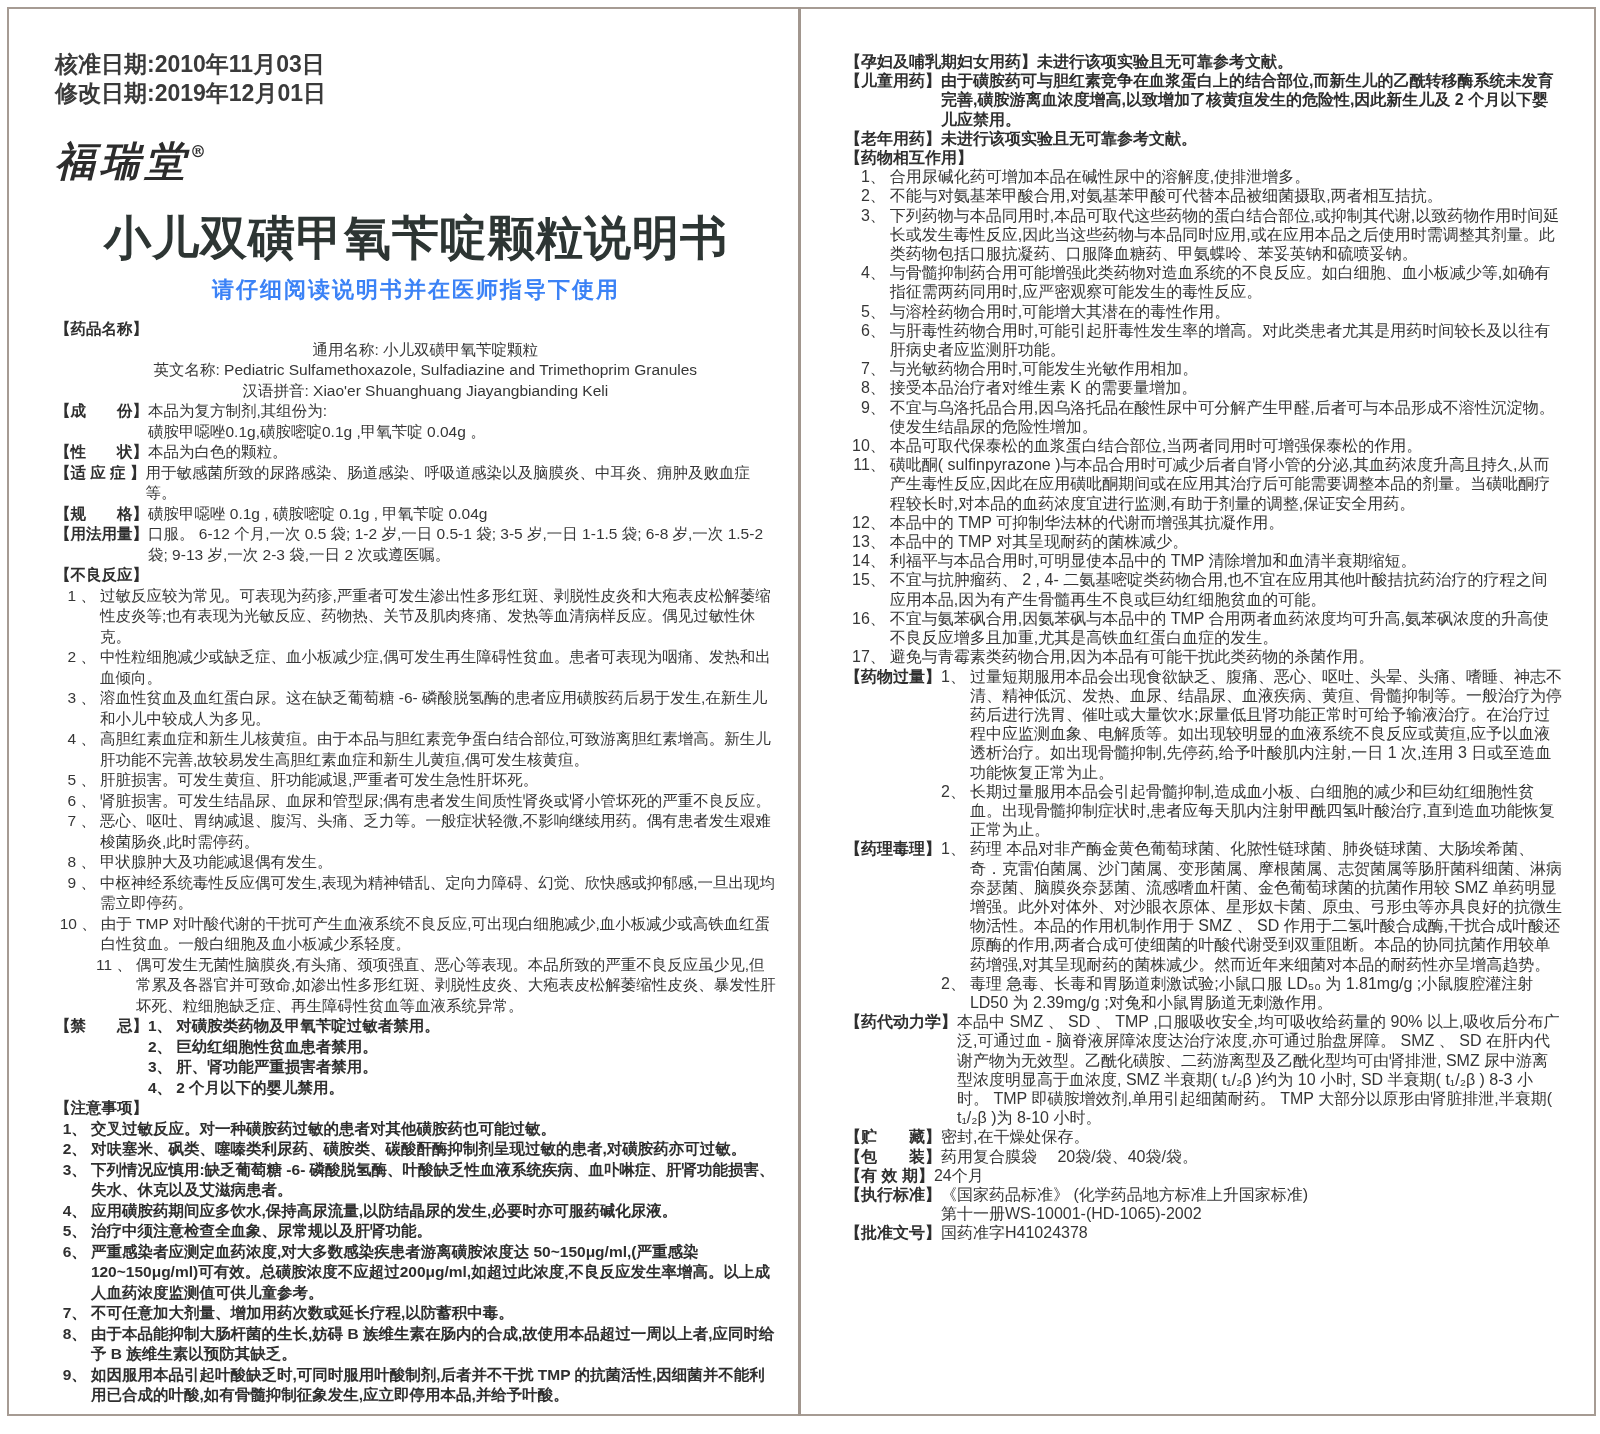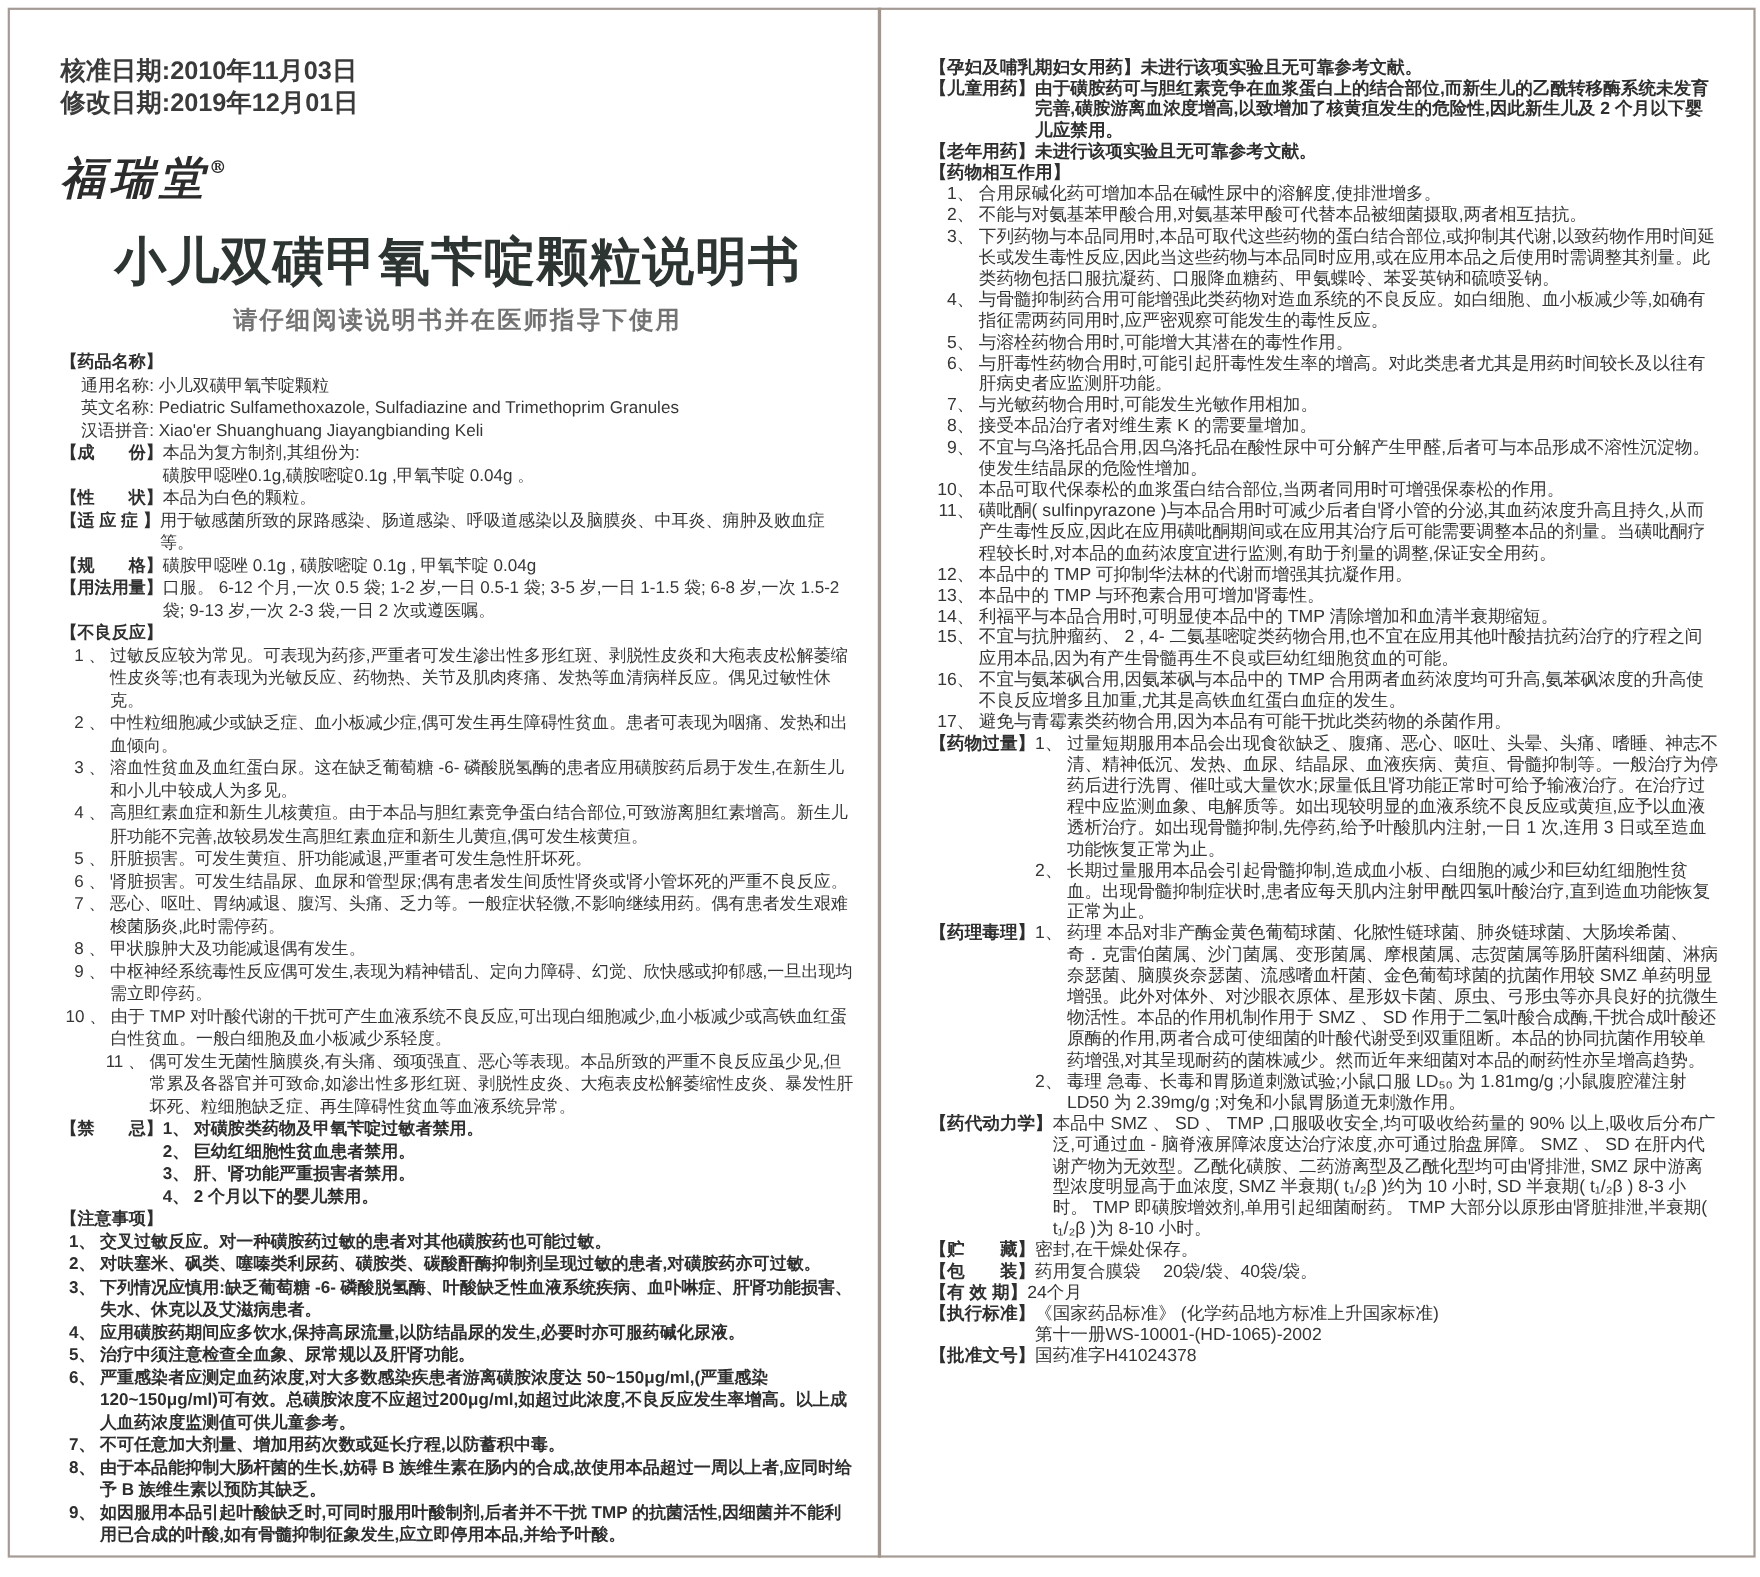--- a/index.html
+++ b/index.html
@@ -26,21 +26,21 @@
     margin-top:22px; font-family:"DejaVu Serif","Liberation Serif",serif;
     font-style:italic; font-weight:bold; font-size:40px; line-height:44px;
     color:#2c2c2c; letter-spacing:5px;
   }
   .logo sup { font-size:16px; font-style:normal; letter-spacing:0; vertical-align:18px; }
   .title {
     margin-top:28px; text-align:center;
     font-family:"DejaVu Serif","Liberation Serif",serif;
     font-weight:bold; font-size:47px; line-height:54px; color:#2d3533; letter-spacing:1px;
   }
-  .subtitle { margin-top:12px; text-align:center; font-weight:bold; font-size:22px; line-height:26px; color:#737373; letter-spacing:2px; }
+  .subtitle { margin-top:12px; text-align:center; font-weight:bold; font-size:22px; line-height:26px; color:#3b82f6; letter-spacing:2px; }
   .sections { margin-top:16px; }
 
   .sec { }
   .lbl { font-weight:bold; white-space:pre; color:#2f2f2f; }
   .row { display:flex; align-items:flex-start; }
   .row .lbl { flex:none; }
   .row .body { flex:1; }
   .item { display:flex; align-items:flex-start; }
   .num { flex:none; text-align:right; white-space:pre; padding-right:4px; }
   .txt { flex:1; }
@@ -57,21 +57,21 @@
   <div class="dates">
     <div>核准日期:2010年11月03日</div>
     <div>修改日期:2019年12月01日</div>
   </div>
   <div class="logo"><span>福瑞堂</span><sup>®</sup></div>
   <div class="title">小儿双磺甲氧苄啶颗粒说明书</div>
   <div class="subtitle">请仔细阅读说明书并在医师指导下使用</div>
   <div class="sections" id="left-sections">
       <div class="sec">
         <div class="lbl">【药品名称】</div>
-        <div class="body" style="margin-left: 1.2em;">
+        <div class="body" style="margin-left: 1.2em; text-align: center;">
           <div class="line">通用名称: 小儿双磺甲氧苄啶颗粒</div>
           <div class="line">英文名称: Pediatric Sulfamethoxazole, Sulfadiazine and Trimethoprim Granules</div>
           <div class="line">汉语拼音: Xiao'er Shuanghuang Jiayangbianding Keli</div>
         </div>
       </div>
       <div class="sec">
         <div class="row">
           <div class="lbl">【成　　份】</div>
           <div class="body">
             <div class="line">本品为复方制剂,其组份为:</div>
@@ -299,21 +299,21 @@
           <div class="item">
             <div class="num" style="min-width: 2.5em;">11、</div>
             <div class="txt">磺吡酮( sulfinpyrazone )与本品合用时可减少后者自肾小管的分泌,其血药浓度升高且持久,从而产生毒性反应,因此在应用磺吡酮期间或在应用其治疗后可能需要调整本品的剂量。当磺吡酮疗程较长时,对本品的血药浓度宜进行监测,有助于剂量的调整,保证安全用药。</div>
           </div>
           <div class="item">
             <div class="num" style="min-width: 2.5em;">12、</div>
             <div class="txt">本品中的 TMP 可抑制华法林的代谢而增强其抗凝作用。</div>
           </div>
           <div class="item">
             <div class="num" style="min-width: 2.5em;">13、</div>
-            <div class="txt">本品中的 TMP 与环孢素合用可增加肾毒性。</div>
+            <div class="txt">本品中的 TMP 对其呈现耐药的菌株减少。</div>
           </div>
           <div class="item">
             <div class="num" style="min-width: 2.5em;">14、</div>
             <div class="txt">利福平与本品合用时,可明显使本品中的 TMP 清除增加和血清半衰期缩短。</div>
           </div>
           <div class="item">
             <div class="num" style="min-width: 2.5em;">15、</div>
             <div class="txt">不宜与抗肿瘤药、 2 , 4- 二氨基嘧啶类药物合用,也不宜在应用其他叶酸拮抗药治疗的疗程之间应用本品,因为有产生骨髓再生不良或巨幼红细胞贫血的可能。</div>
           </div>
           <div class="item">

